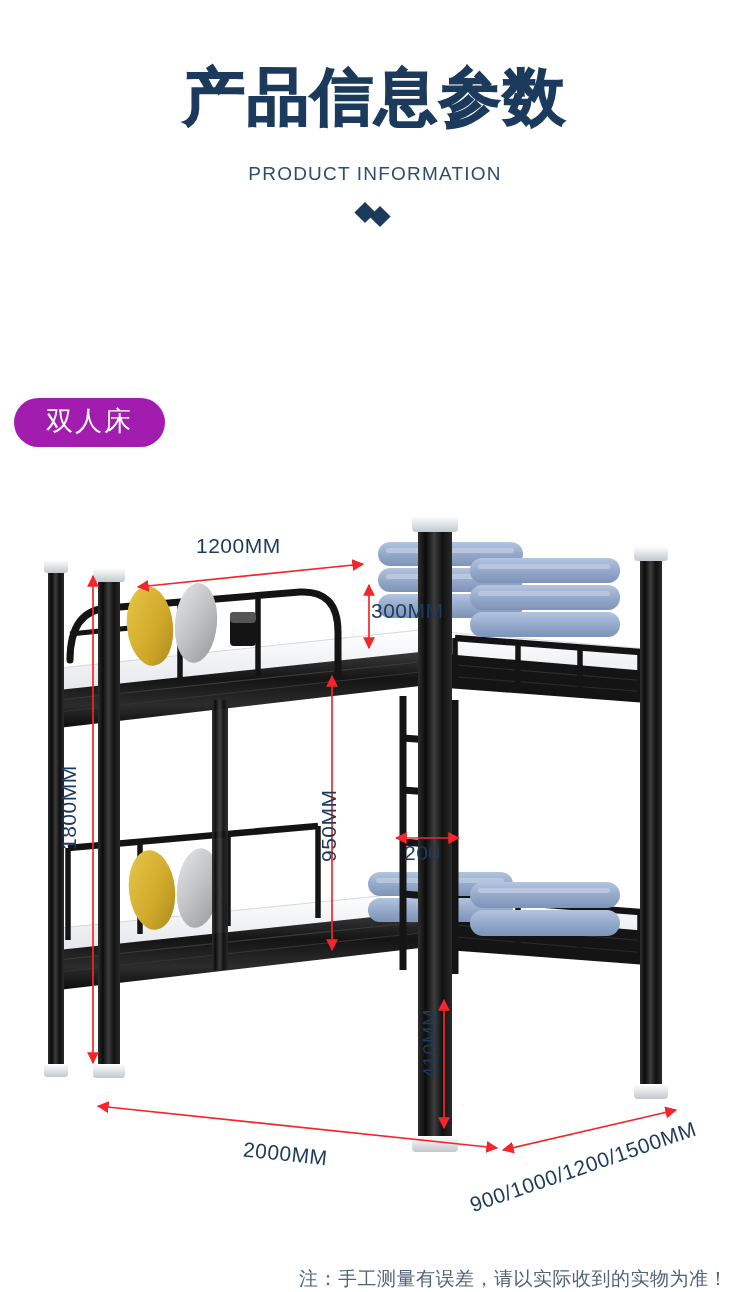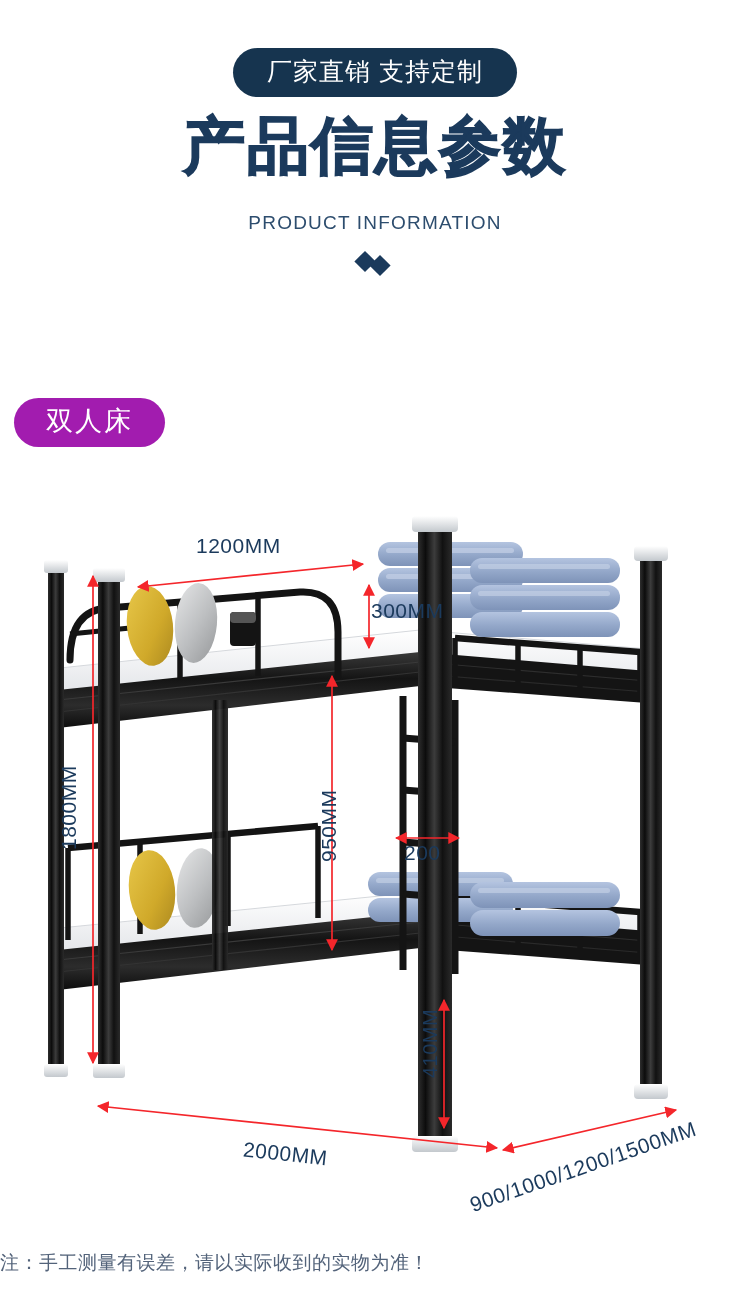--- a/index.html
+++ b/index.html
@@ -88,34 +88,33 @@
   #dim-300  { left: 371px; top: 600px; }
   #dim-1800 { left: 58px;  top: 850px; }
   #dim-950  { left: 318px; top: 862px; }
   #dim-360  { left: 404px; top: 842px; }
   #dim-410  { left: 420px; top: 1078px; font-size: 20px; }
   #dim-2000 { left: 243px; top: 1143px; transform: rotate(6deg); }
   #dim-900  { left: 464px; top: 1156px; transform: rotate(-19deg); }
 
   
   .footer-note {
-    position: absolute; left: 0; bottom: 16px;
+    position: absolute; left: 0; bottom: 0;
     width: 750px;
-    text-align: left;
+    text-align: right;
     padding-right: 22px;
     font-size: 19px;
     color: #53637a;
     letter-spacing: 0.5px;
   }
 </style>
 </head>
 <body>
 
 <div class="header">
-  <div class="badge-pill">厂家直销 支持定制</div>
 
   <div class="main-title">产品信息参数</div>
 
   <div class="sub-title">PRODUCT INFORMATION</div>
 
   <div class="diamonds">
     <span class="dia d1"></span>
     <span class="dia d2"></span>
   </div>
 </div>

